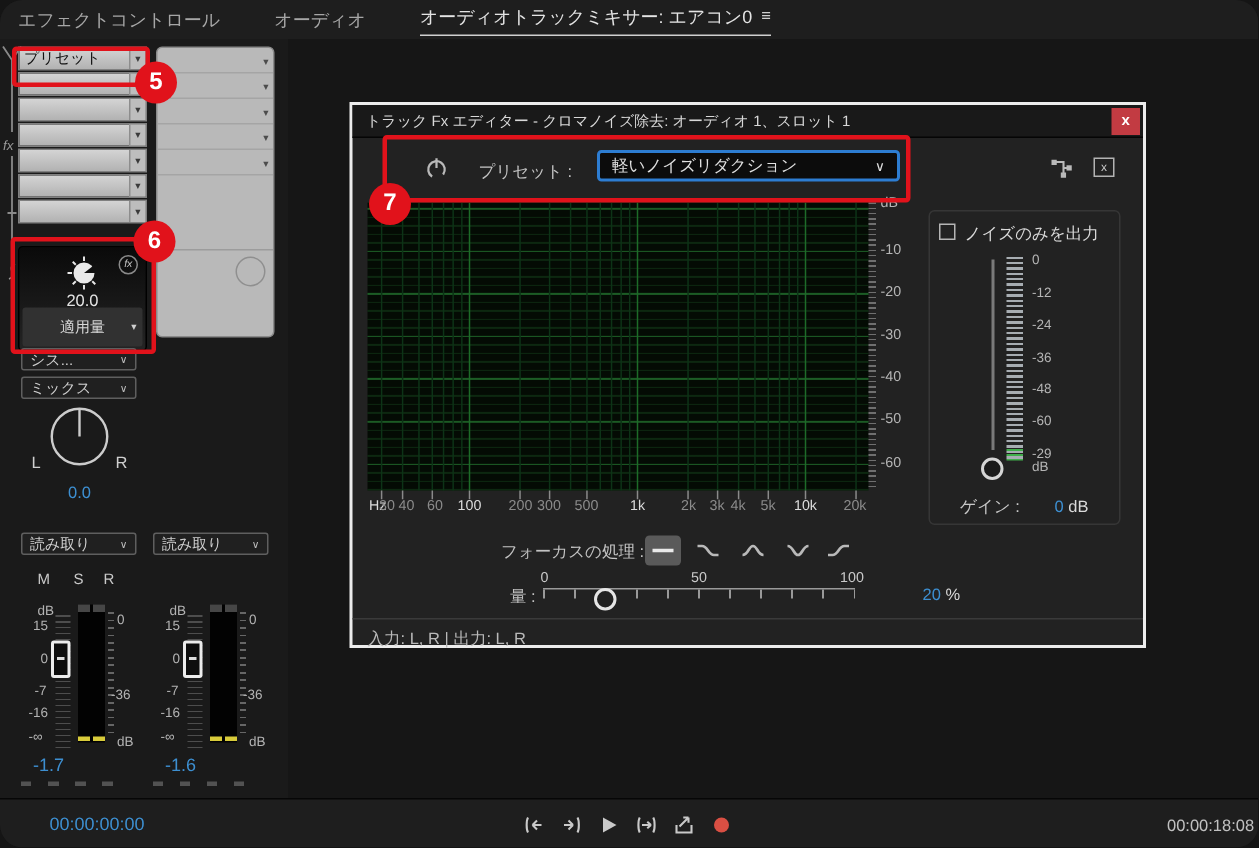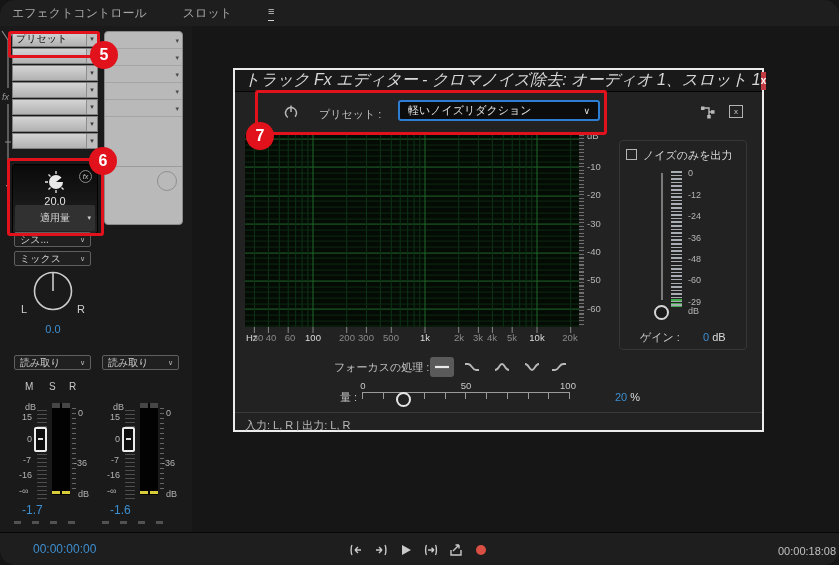--- a/index.html
+++ b/index.html
@@ -44,21 +44,21 @@
   .mbar .cap1,.mbar .cap2{position:absolute;top:0;width:8px;height:5px;background:#464646;}
   .mbar .cap1{left:0;} .mbar .cap2{left:10px;}
   .mbar .peak{position:absolute;left:0;bottom:1px;width:18px;height:3px;background:linear-gradient(to right,#d8cb3a 0 8px,transparent 8px 10px,#d8cb3a 10px 18px);}
   .mticks{position:absolute;left:60px;top:8px;width:4px;height:82px;background:repeating-linear-gradient(to bottom,#666 0 1px,transparent 1px 5px);}
   .mval{position:absolute;top:103px;font-size:12px;}
   .faint{position:absolute;width:66px;height:3px;background:repeating-linear-gradient(to right,#525252 0 7px,transparent 7px 18px);}
 
   
   .dialog{position:absolute;left:233px;top:68px;width:531px;height:364px;background:#222222;border:2px solid #ececec;}
   .dtitle{position:absolute;left:0;top:0;right:0;height:22px;background:#191919;border-bottom:1px solid #050505;display:flex;align-items:center;padding:0 2px 0 9px;}
-  .dtitle .txt{font-size:16px;color:#d8d8d8;white-space:nowrap;font-style:italic;}
+  .dtitle .txt{font-size:10px;color:#d8d8d8;white-space:nowrap;}
   .dclose{margin-left:auto;width:19px;height:18px;background:#c23b42;color:#fff;font-size:10px;font-weight:bold;display:flex;align-items:center;justify-content:center;cursor:default;}
   .plabel{position:absolute;font-size:11px;color:#c3c3c3;white-space:nowrap;}
   .combo{position:absolute;left:163px;top:30px;width:202px;height:21px;background:#0c0c0c;border:2px solid #2d7dd2;border-radius:3px;display:flex;align-items:center;padding:0 8px;}
   .combo .val{font-size:11px;color:#e2e2e2;}
   .combo .chev{margin-left:auto;color:#e2e2e2;font-size:9px;}
   .hdricon{position:absolute;width:15px;height:14px;}
   .boxx{position:absolute;width:14px;height:13px;border:1px solid #b3b3b3;color:#c9c9c9;font-size:8px;display:flex;align-items:center;justify-content:center;}
 
   .plot{position:absolute;left:10px;top:65px;width:334px;height:192px;background:#040b04;
     background-image:
@@ -99,22 +99,23 @@
   .transport{position:absolute;left:348px;top:9px;display:flex;gap:9px;align-items:center;}
   .tbtn{width:16px;height:16px;display:flex;align-items:center;justify-content:center;}
 </style>
 </head>
 <body>
 
 <div class="app">
 
   <div class="tabbar">
     <div class="tab">エフェクトコントロール</div>
-    <div class="tab">スロット</div>
+    <div class="tab">オーディオ</div>
     <div class="tab active">
+      <span>オーディオトラックミキサー: エアコン0</span>
       <span class="panelmenu">≡</span>
     </div>
   </div>
 
   <div class="mixer">
 
     <svg class="abs" style="left:0;top:2px;" width="16" height="200">
       <path d="M8 12 L2 3 M8 12 L14 3 M8 12 V196" stroke="#8a8a8a" stroke-width="1.2" fill="none"></path>
       <rect x="1" y="60" width="14" height="16" fill="#1a1a1a"></rect>
       <text x="2" y="72" font-size="9" font-style="italic" fill="#9a9a9a">fx</text>

